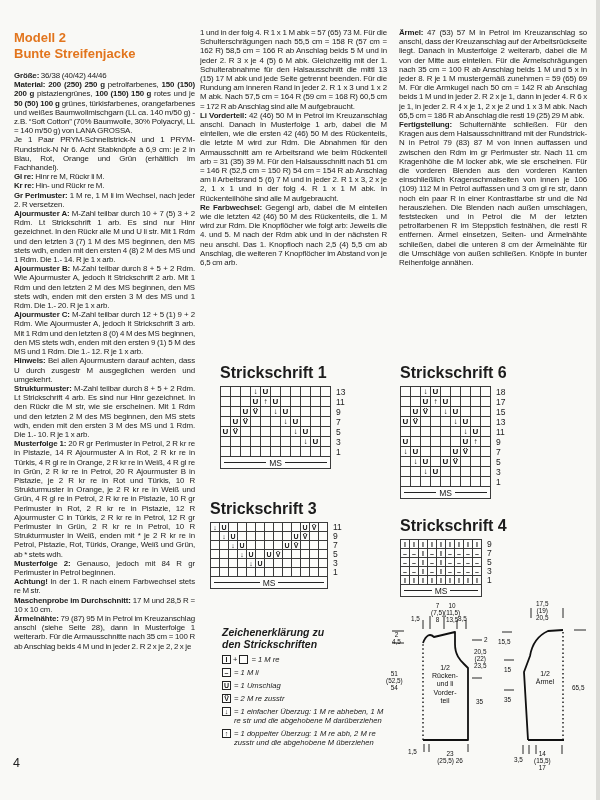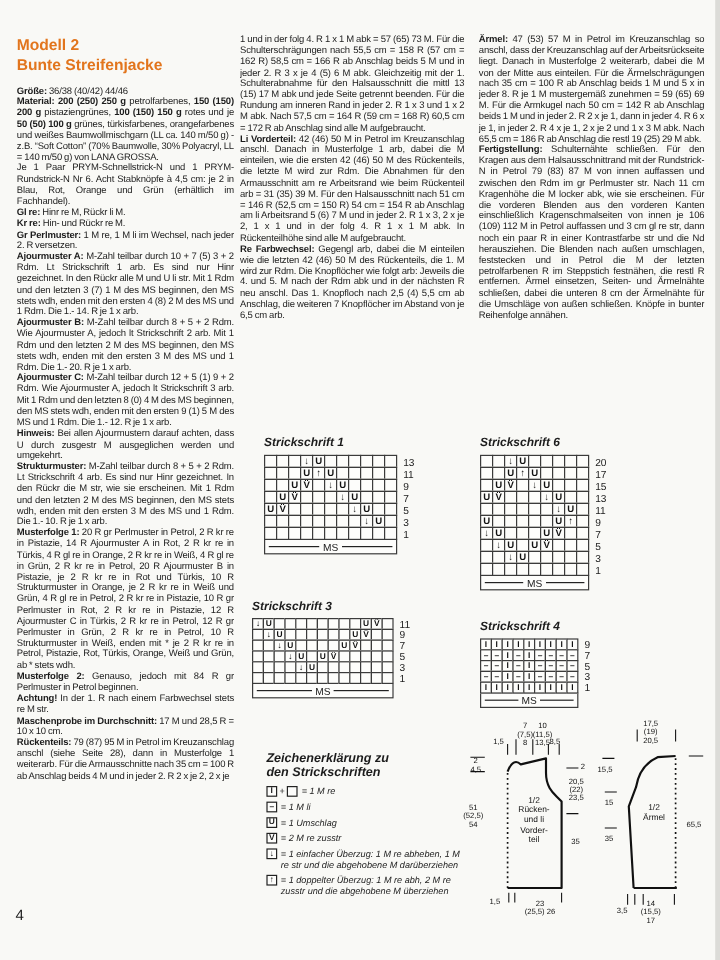--- a/index.html
+++ b/index.html
@@ -15,21 +15,21 @@
   .col{position:absolute;overflow:hidden;}
   .col1{left:14px;top:30px;width:181px;height:742px;}
   .col2t{left:200px;top:28px;width:187px;height:330px;}
   .col3t{left:399px;top:28px;width:188px;height:332px;}
   .para{margin:0;font-size:7.9px;line-height:9.2px;text-align:justify;
         letter-spacing:-0.12px;word-spacing:-0.4px;}
   .para b{font-weight:bold;}
 
   
   .chartblock{position:absolute;}
-  .ctitle{font-style:italic;font-weight:bold;font-size:10px;margin:0 0 4px 0;}
+  .ctitle{font-weight:bold;font-size:16px;margin:0 0 4px 0;}
   .crow{display:flex;}
   .crow + .crow{margin-top:-1px;}
   .cell{box-sizing:border-box;border:1px solid #3b3b3b;background:#fdfdfb;
         display:flex;align-items:center;justify-content:center;
         font-weight:bold;color:#111;}
   .cell + .cell{margin-left:-1px;}
   .rlabel{font-size:8.5px;display:flex;align-items:center;margin-left:5px;color:#222;}
   .msbar{box-sizing:border-box;border:1px solid #3b3b3b;margin-top:-1px;height:13px;
          display:flex;align-items:center;background:#fdfdfb;}
   .msbar i{flex:1;border-top:1px solid #222;margin:0 3px;}
@@ -64,34 +64,34 @@
 <body>
 
 <div class="page">
 
   <div class="col col1">
     <p class="headline">Modell 2</p>
     <p class="headline sub">Bunte Streifenjacke</p>
     <div>
         <p class="para"><b>Größe: </b><span>36/38 (40/42) 44/46</span></p>
         <p class="para"><b>Material: </b><span></span><b>200 (250) 250 g</b><span> petrolfarbenes, </span><b>150 (150) 200 g</b><span> pistaziengrünes, </span><b>100 (150) 150 g</b><span> rotes und je </span><b>50 (50) 100 g</b><span> grünes, türkisfarbenes, orangefarbenes und weißes Baumwollmischgarn (LL ca. 140 m/50 g) - z.B. “Soft Cotton” (70% Baumwolle, 30% Polyacryl, LL = 140 m/50 g) von LANA GROSSA.</span></p>
-        <p class="para"><span>Je 1 Paar PRYM-Schnellstrick-N und 1 PRYM-Rundstrick-N Nr 6. Acht Stabknöpfe à 4,5 cm: je 2 in Blau, Rot, Orange und Grün (erhältlich im Fachhandel).</span></p>
+        <p class="para"><span>Je 1 Paar PRYM-Schnellstrick-N und 1 PRYM-Rundstrick-N Nr 6. Acht Stabknöpfe à 6,9 cm: je 2 in Blau, Rot, Orange und Grün (erhältlich im Fachhandel).</span></p>
         <p class="para"><b>Gl re: </b><span>Hinr re M, Rückr li M.</span></p>
         <p class="para"><b>Kr re: </b><span>Hin- und Rückr re M.</span></p>
         <p class="para"><b>Gr Perlmuster: </b><span>1 M re, 1 M li im Wechsel, nach jeder 2. R versetzen.</span></p>
         <p class="para"><b>Ajourmuster A: </b><span>M-Zahl teilbar durch 10 + 7 (5) 3 + 2 Rdm. Lt Strickschrift 1 arb. Es sind nur Hinr gezeichnet. In den Rückr alle M und U li str. Mit 1 Rdm und den letzten 3 (7) 1 M des MS beginnen, den MS stets wdh, enden mit den ersten 4 (8) 2 M des MS und 1 Rdm. Die 1.- 14. R je 1 x arb.</span></p>
         <p class="para"><b>Ajourmuster B: </b><span>M-Zahl teilbar durch 8 + 5 + 2 Rdm. Wie Ajourmuster A, jedoch lt Strickschrift 2 arb. Mit 1 Rdm und den letzten 2 M des MS beginnen, den MS stets wdh, enden mit den ersten 3 M des MS und 1 Rdm. Die 1.- 20. R je 1 x arb.</span></p>
         <p class="para"><b>Ajourmuster C: </b><span>M-Zahl teilbar durch 12 + 5 (1) 9 + 2 Rdm. Wie Ajourmuster A, jedoch lt Strickschrift 3 arb. Mit 1 Rdm und den letzten 8 (0) 4 M des MS beginnen, den MS stets wdh, enden mit den ersten 9 (1) 5 M des MS und 1 Rdm. Die 1.- 12. R je 1 x arb.</span></p>
         <p class="para"><b>Hinweis: </b><span>Bei allen Ajourmustern darauf achten, dass U durch zusgestr M ausgeglichen werden und umgekehrt.</span></p>
         <p class="para"><b>Strukturmuster: </b><span>M-Zahl teilbar durch 8 + 5 + 2 Rdm. Lt Strickschrift 4 arb. Es sind nur Hinr gezeichnet. In den Rückr die M str, wie sie erscheinen. Mit 1 Rdm und den letzten 2 M des MS beginnen, den MS stets wdh, enden mit den ersten 3 M des MS und 1 Rdm. Die 1.- 10. R je 1 x arb.</span></p>
         <p class="para"><b>Musterfolge 1: </b><span>20 R gr Perlmuster in Petrol, 2 R kr re in Pistazie, 14 R Ajourmuster A in Rot, 2 R kr re in Türkis, 4 R gl re in Orange, 2 R kr re in Weiß, 4 R gl re in Grün, 2 R kr re in Petrol, 20 R Ajourmuster B in Pistazie, je 2 R kr re in Rot und Türkis, 10 R Strukturmuster in Orange, je 2 R kr re in Weiß und Grün, 4 R gl re in Petrol, 2 R kr re in Pistazie, 10 R gr Perlmuster in Rot, 2 R kr re in Pistazie, 12 R Ajourmuster C in Türkis, 2 R kr re in Petrol, 12 R gr Perlmuster in Grün, 2 R kr re in Petrol, 10 R Strukturmuster in Weiß, enden mit * je 2 R kr re in Petrol, Pistazie, Rot, Türkis, Orange, Weiß und Grün, ab * stets wdh.</span></p>
         <p class="para"><b>Musterfolge 2: </b><span>Genauso, jedoch mit 84 R gr Perlmuster in Petrol beginnen.</span></p>
         <p class="para"><b>Achtung! </b><span>In der 1. R nach einem Farbwechsel stets re M str.</span></p>
         <p class="para"><b>Maschenprobe im Durchschnitt: </b><span>17 M und 28,5 R = 10 x 10 cm.</span></p>
-        <p class="para"><b>Rückenteils: </b><span>79 (87) 95 M in Petrol im Kreuzanschlag anschl (siehe Seite 28), dann in Musterfolge 1 weiterarb. Für die Armausschnitte nach 35 cm = 100 R ab Anschlag beids 4 M und in jeder 2. R 2 x je 2, 2 x je</span></p>
+        <p class="para"><b>Ärmelnähte: </b><span>79 (87) 95 M in Petrol im Kreuzanschlag anschl (siehe Seite 28), dann in Musterfolge 1 weiterarb. Für die Armausschnitte nach 35 cm = 100 R ab Anschlag beids 4 M und in jeder 2. R 2 x je 2, 2 x je</span></p>
       </div>
   </div>
 
   <div class="col col2t">
       <p class="para"><span>1 und in der folg 4. R 1 x 1 M abk = 57 (65) 73 M. Für die Schulterschrägungen nach 55,5 cm = 158 R (57 cm = 162 R) 58,5 cm = 166 R ab Anschlag beids 5 M und in jeder 2. R 3 x je 4 (5) 6 M abk. Gleichzeitig mit der 1. Schulterabnahme für den Halsausschnitt die mittl 13 (15) 17 M abk und jede Seite getrennt beenden. Für die Rundung am inneren Rand in jeder 2. R 1 x 3 und 1 x 2 M abk. Nach 57,5 cm = 164 R (59 cm = 168 R) 60,5 cm = 172 R ab Anschlag sind alle M aufgebraucht.</span></p>
       <p class="para"><b>Li Vorderteil: </b><span>42 (46) 50 M in Petrol im Kreuzanschlag anschl. Danach in Musterfolge 1 arb, dabei die M einteilen, wie die ersten 42 (46) 50 M des Rückenteils, die letzte M wird zur Rdm. Die Abnahmen für den Armausschnitt am re Arbeitsrand wie beim Rückenteil arb = 31 (35) 39 M. Für den Halsausschnitt nach 51 cm = 146 R (52,5 cm = 150 R) 54 cm = 154 R ab Anschlag am li Arbeitsrand 5 (6) 7 M und in jeder 2. R 1 x 3, 2 x je 2, 1 x 1 und in der folg 4. R 1 x 1 M abk. In Rückenteilhöhe sind alle M aufgebraucht.</span></p>
       <p class="para"><b>Re Farbwechsel: </b><span>Gegengl arb, dabei die M einteilen wie die letzten 42 (46) 50 M des Rückenteils, die 1. M wird zur Rdm. Die Knopflöcher wie folgt arb: Jeweils die 4. und 5. M nach der Rdm abk und in der nächsten R neu anschl. Das 1. Knopfloch nach 2,5 (4) 5,5 cm ab Anschlag, die weiteren 7 Knopflöcher im Abstand von je 6,5 cm arb.</span></p>
     </div>
 
   <div class="col col3t">
@@ -214,21 +214,21 @@
         <div class="crow">
           <div class="cell" style="width: 11px; height: 11px; font-size: 8px;"></div>
           <div class="cell" style="width: 11px; height: 11px; font-size: 8px;"></div>
           <div class="cell" style="width: 11px; height: 11px; font-size: 8px;">↓</div>
           <div class="cell" style="width: 11px; height: 11px; font-size: 8px;">U</div>
           <div class="cell" style="width: 11px; height: 11px; font-size: 8px;"></div>
           <div class="cell" style="width: 11px; height: 11px; font-size: 8px;"></div>
           <div class="cell" style="width: 11px; height: 11px; font-size: 8px;"></div>
           <div class="cell" style="width: 11px; height: 11px; font-size: 8px;"></div>
           <div class="cell" style="width: 11px; height: 11px; font-size: 8px;"></div>
-          <div class="rlabel">20</div>
+          <div class="rlabel">18</div>
         </div>
         <div class="crow">
           <div class="cell" style="width: 11px; height: 11px; font-size: 8px;"></div>
           <div class="cell" style="width: 11px; height: 11px; font-size: 8px;"></div>
           <div class="cell" style="width: 11px; height: 11px; font-size: 8px;">U</div>
           <div class="cell" style="width: 11px; height: 11px; font-size: 8px;">↑</div>
           <div class="cell" style="width: 11px; height: 11px; font-size: 8px;">U</div>
           <div class="cell" style="width: 11px; height: 11px; font-size: 8px;"></div>
           <div class="cell" style="width: 11px; height: 11px; font-size: 8px;"></div>
           <div class="cell" style="width: 11px; height: 11px; font-size: 8px;"></div>

